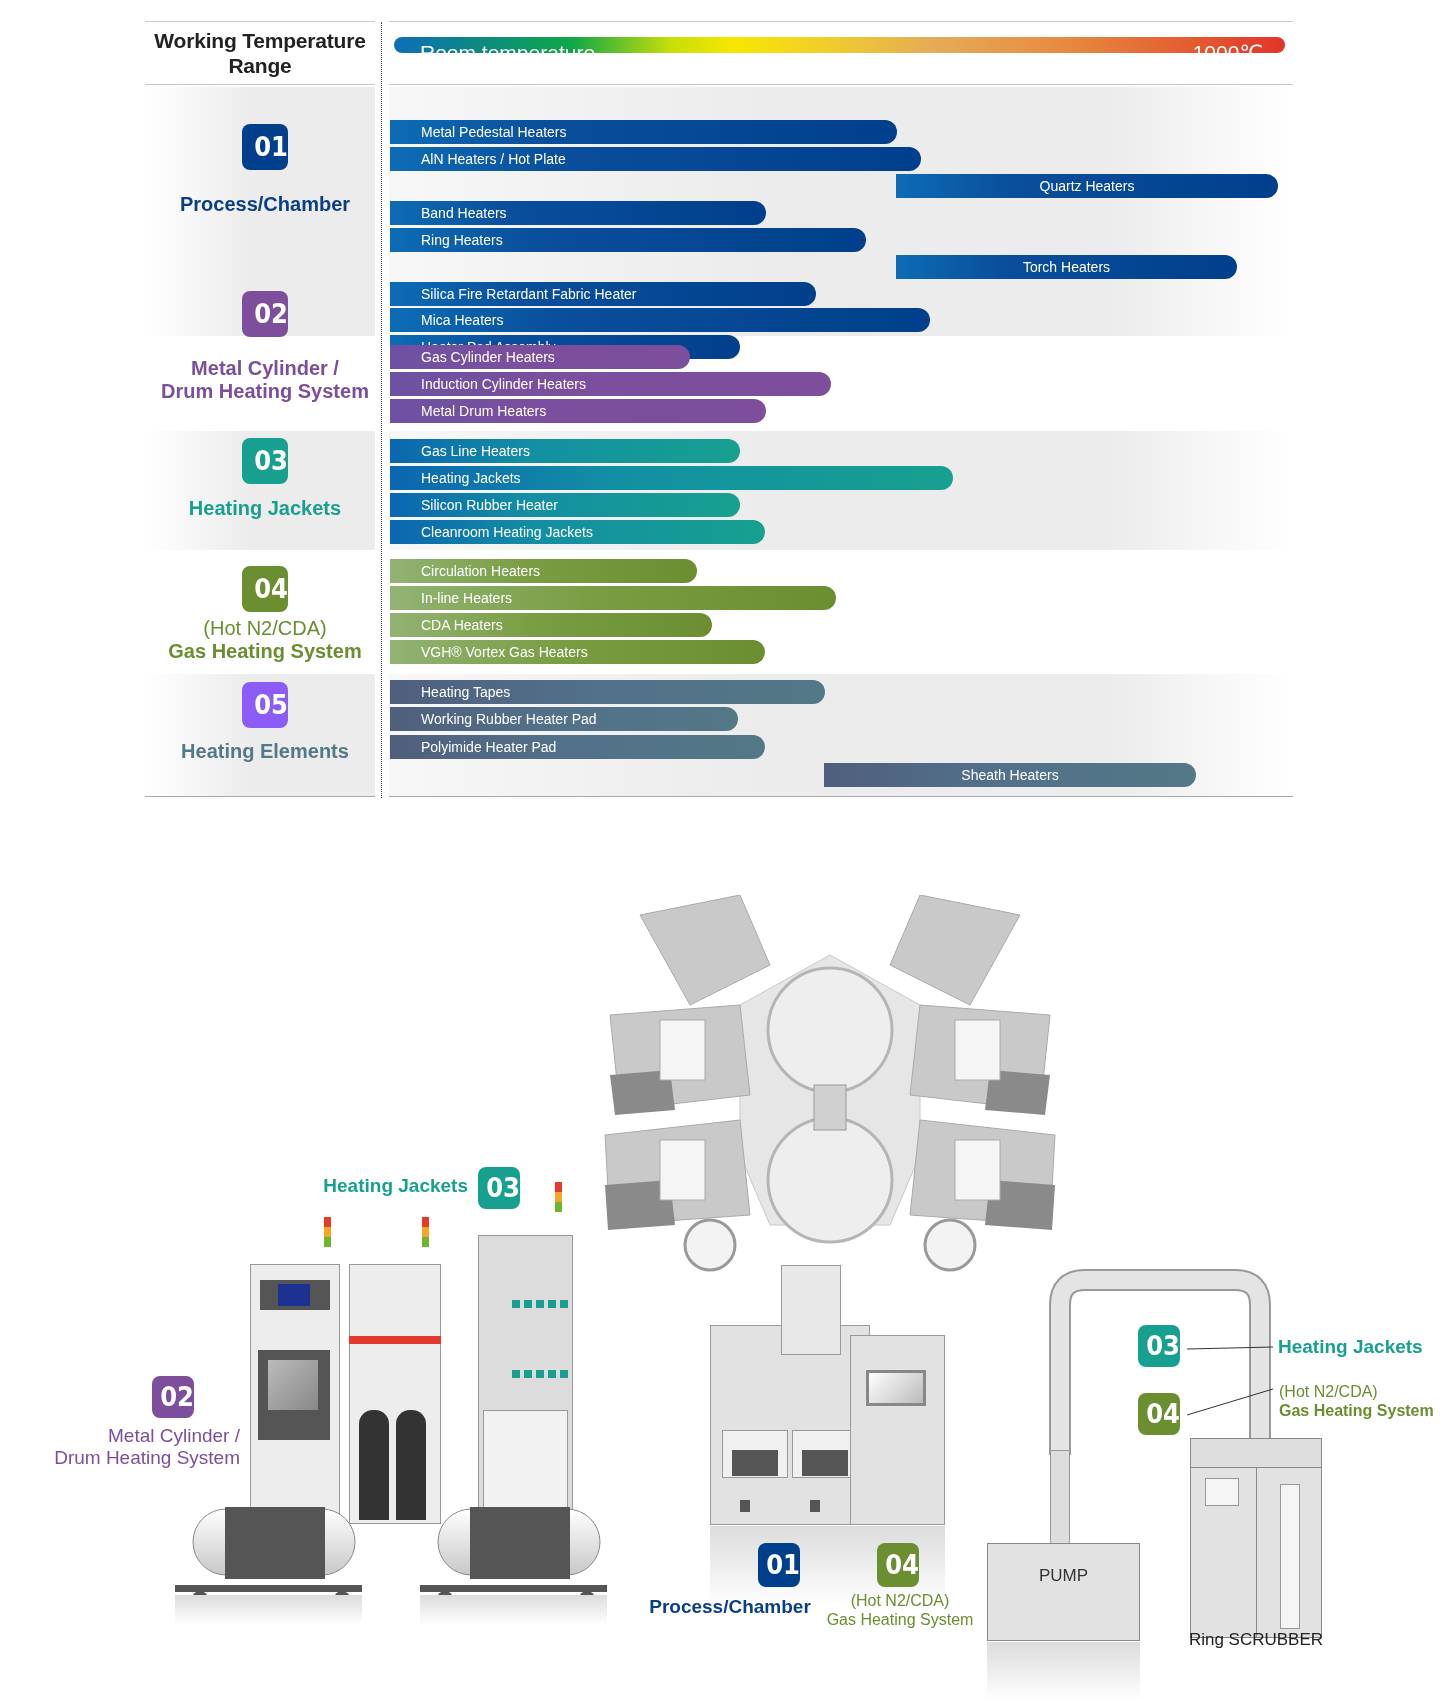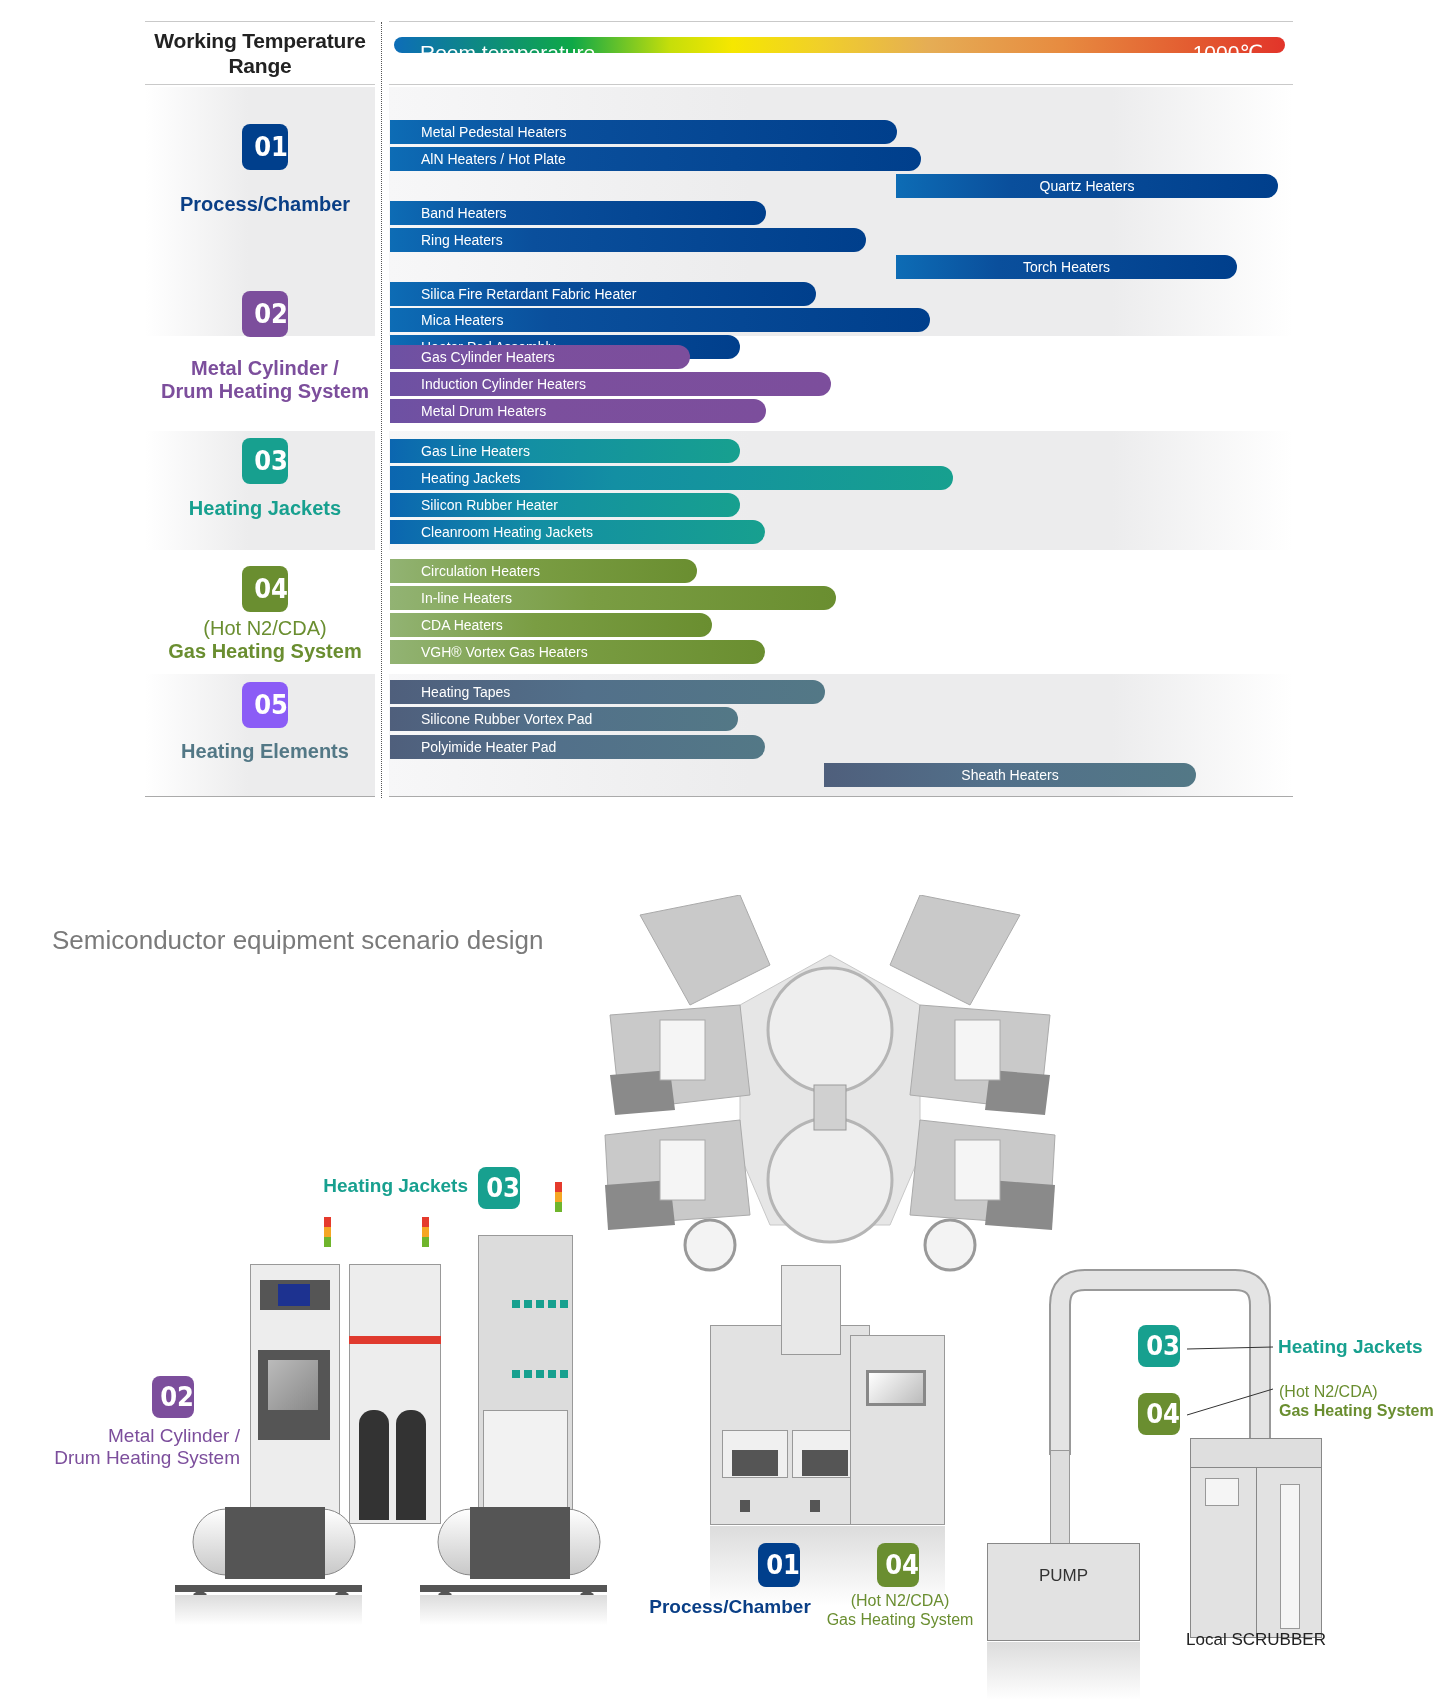--- a/index.html
+++ b/index.html
@@ -102,28 +102,27 @@
   <div class="bar c-teal" style="left:390px;top:466px;width:563px;">Heating Jackets</div>
   <div class="bar c-teal" style="left:390px;top:493px;width:350px;">Silicon Rubber Heater</div>
   <div class="bar c-teal" style="left:390px;top:520px;width:375px;">Cleanroom Heating Jackets</div>
 
   <div class="bar c-green" style="left:390px;top:559px;width:307px;">Circulation Heaters</div>
   <div class="bar c-green" style="left:390px;top:586px;width:446px;">In-line Heaters</div>
   <div class="bar c-green" style="left:390px;top:613px;width:322px;">CDA Heaters</div>
   <div class="bar c-green" style="left:390px;top:640px;width:375px;">VGH® Vortex Gas Heaters</div>
 
   <div class="bar c-slate" style="left:390px;top:680px;width:435px;">Heating Tapes</div>
-  <div class="bar c-slate" style="left:390px;top:707px;width:348px;">Silicone  Rubber Vortex Pad</div>
+  <div class="bar c-slate" style="left:390px;top:707px;width:348px;">Working  Rubber Heater Pad</div>
   <div class="bar c-slate" style="left:390px;top:735px;width:375px;">Polyimide Heater Pad</div>
   <div class="bar c-slate center" style="left:824px;top:763px;width:372px;">Sheath Heaters</div>
 </div>
 
 <div>
   <div class="diag-title">
-    <div>Semiconductor equipment scenario design</div>
   </div>
 
   <svg class="abs" style="left:600px;top:895px;" width="460" height="430" viewBox="0 0 460 430">
     <defs>
       <linearGradient id="fadeTop" x1="0" y1="0" x2="0" y2="1">
         <stop offset="0" stop-color="#eeeeee"></stop>
           <stop offset="1" stop-color="#d6d6d6"></stop>
       </linearGradient>
     </defs>
     <polygon points="230,60 320,110 320,260 290,330 170,330 140,260 140,110" fill="#e6e6e6" stroke="#c8c8c8"></polygon>
@@ -181,21 +180,21 @@
   <div class="eq" style="left:1050px;top:1450px;width:20px;height:95px;background:#ddd;border:1px solid #999;"></div>
   <div class="eq" style="left:987px;top:1543px;width:153px;height:98px;background:#e2e2e2;border:1px solid #888;"></div>
   <div class="lbl-s" style="left:987px;top:1566px;width:153px;font-size:17px;color:#333;">PUMP</div>
   <div class="shadow" style="left:987px;top:1642px;width:153px;height:58px;"></div>
 
   <div class="eq" style="left:1190px;top:1438px;width:132px;height:200px;background:#e2e2e2;border:1px solid #888;"></div>
   <div class="eq" style="left:1190px;top:1438px;width:132px;height:30px;background:#dedede;border:1px solid #888;"></div>
   <div class="eq" style="left:1256px;top:1468px;width:1px;height:170px;background:#888;"></div>
   <div class="eq" style="left:1280px;top:1484px;width:20px;height:145px;background:#f5f5f5;border:1px solid #999;"></div>
   <div class="eq" style="left:1205px;top:1478px;width:34px;height:28px;background:#f5f5f5;border:1px solid #999;"></div>
-  <div class="lbl-s" style="left:1180px;top:1630px;width:152px;font-size:17px;color:#222;">Local SCRUBBER</div>
+  <div class="lbl-s" style="left:1180px;top:1630px;width:152px;font-size:17px;color:#222;">Ring SCRUBBER</div>
 
   <div class="badge" style="left:1138px;top:1325px;background:#17a08f;width:42px;height:42px;line-height:42px;">03</div>
   <svg class="abs" style="left:1185px;top:1340px;" width="90" height="80">
     <line x1="2" y1="9" x2="88" y2="7" stroke="#333" stroke-width="1"></line>
     <line x1="2" y1="75" x2="88" y2="49" stroke="#333" stroke-width="1"></line>
   </svg>
   <div class="lbl" style="left:1278px;top:1336px;color:#17a08f;text-align:left;">Heating Jackets</div>
   <div class="badge" style="left:1138px;top:1393px;background:#6a8e30;width:42px;height:42px;line-height:42px;">04</div>
   <div class="lbl-s" style="left:1279px;top:1382px;color:#6a8e30;text-align:left;">
     <div>(Hot N2/CDA)</div>

